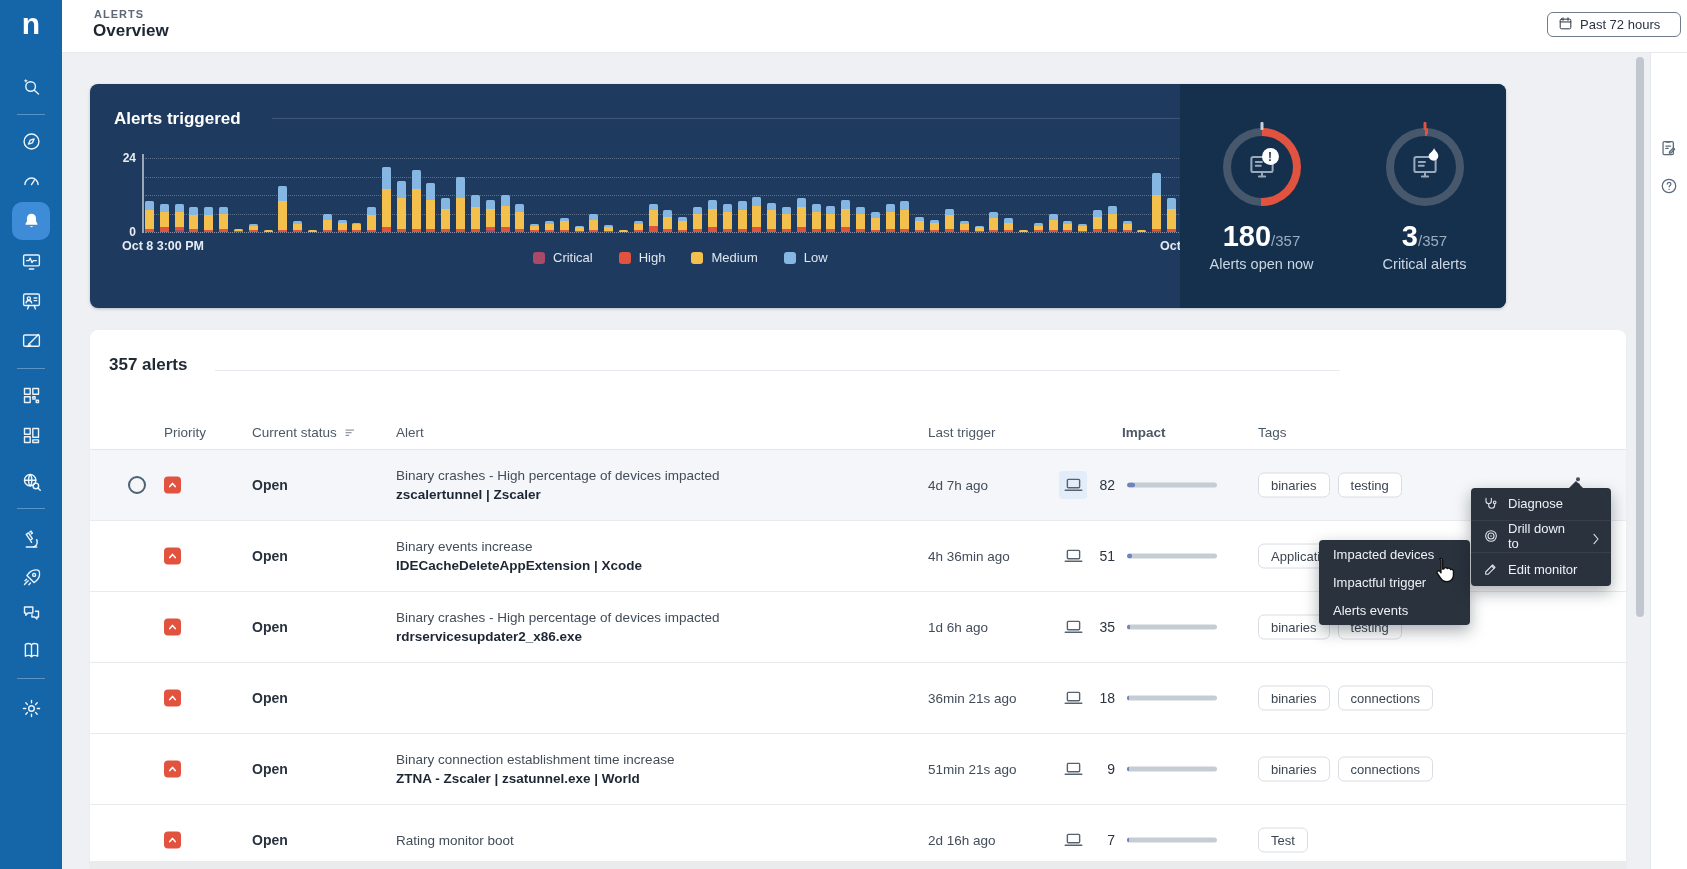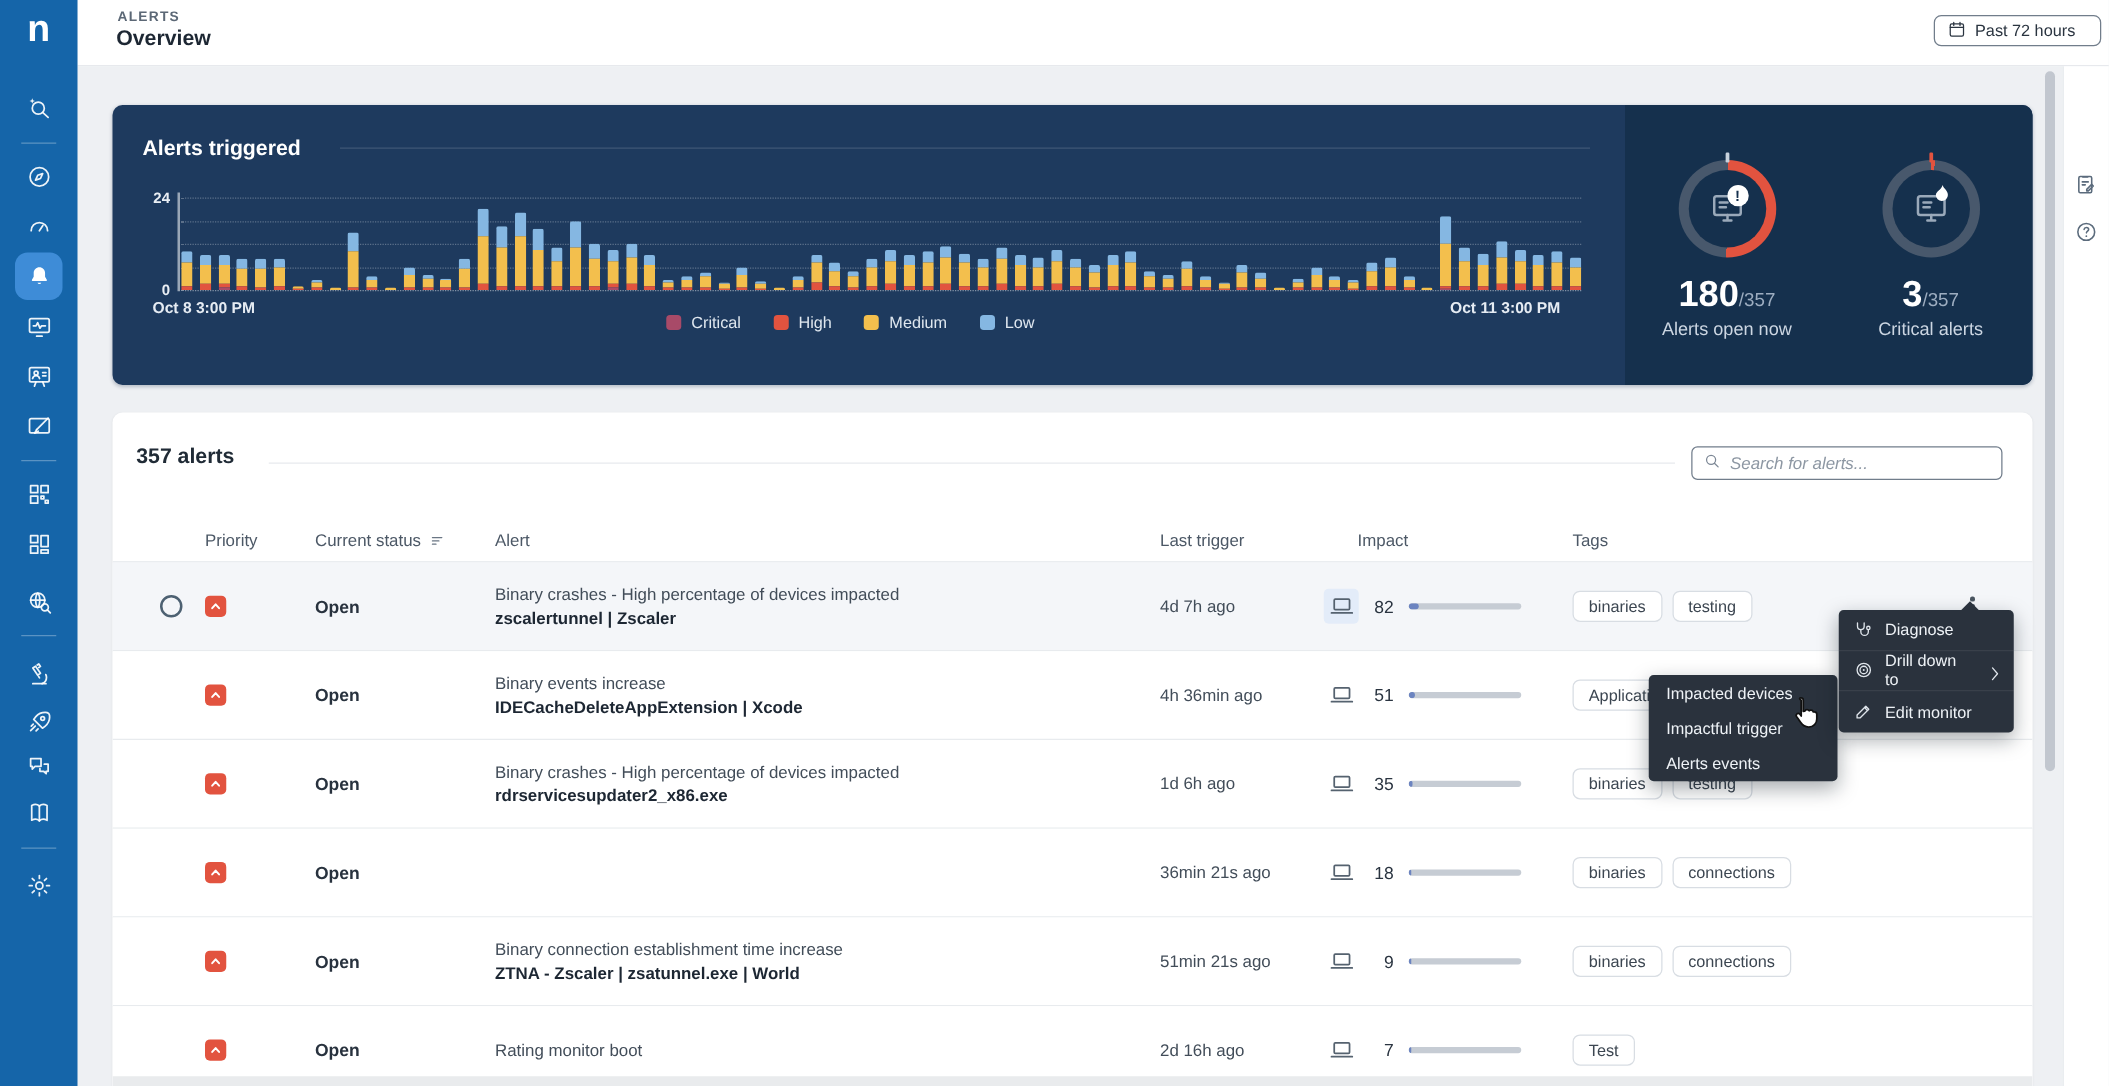--- a/index.html
+++ b/index.html
@@ -29,21 +29,21 @@
 
   
   .right-rail { position:absolute; right:0; top:53px; width:37px; bottom:0; background:#fff;
     border-left:1px solid #e4e7eb; z-index:4; }
   .rail-ic { position:absolute; left:50%; transform:translate(-50%,-50%); color:#5b6b7c; cursor:pointer; }
   .rail-ic svg { width:19px; height:19px; }
   .scroll-thumb { position:absolute; left:1636px; top:57px; width:8px; height:560px;
     background:#c2c7cf; border-radius:4px; z-index:4; }
 
   
-  .chart-card { position:absolute; left:90px; top:84px; width:1536px; height:224px;
+  .chart-card { position:absolute; left:90px; top:84px; width:1416px; height:224px;
     background:#1e3a5e; border-radius:8px; box-shadow:0 1px 3px rgba(20,40,70,.25); }
   .chart-title { position:absolute; left:24px; top:25px; color:#fff; font-size:17px; font-weight:bold; }
   .chart-title-line { position:absolute; left:182px; top:34px; width:1000px; height:1px;
     background:rgba(255,255,255,.15); }
   .gridline { position:absolute; left:55px; width:1120px; height:0;
     border-top:1px dotted rgba(255,255,255,.28); }
   .gridline.base { border-top:1px dotted rgba(255,255,255,.45); }
   .yaxis { position:absolute; left:52px; top:70px; width:2px; height:79px; background:rgba(255,255,255,.55); }
   .ylab { position:absolute; width:22px; text-align:right; color:#e9eef4; font-size:12px; font-weight:bold; }
   .xlab { position:absolute; color:#e6ecf3; font-size:12.5px; font-weight:bold; }
@@ -690,44 +690,37 @@
        </div>
        <div class="gauge-num"><span class="v">3</span><span class="t">/357</span></div>
        <div class="gauge-lab">Critical alerts</div>
       </div>
     </div>
 </section>
 
 <section class="table-card">
   <div class="count">357 alerts</div>
   <div class="count-line"></div>
-  <div class="search">
-    <span id="mag-ic"><svg viewBox="0 0 24 24" fill="none" stroke="currentColor" stroke-width="1.6" stroke-linecap="round" stroke-linejoin="round">
-          <circle cx="11" cy="11" r="5.8"></circle>
-          <path d="M15.3 15.3L20 20"></path>
-        </svg></span>
-    <input readonly="" placeholder="Search for alerts..." style="">
-  </div>
   <div class="thead" id="thead">
       <div class="th" style="left: 74px;">
         <span>Priority</span>
       </div>
       <div class="th" style="left: 162px;">
         <span>Current status</span>
         <span style="width:14px;height:14px;color:#6a7684"><svg viewBox="0 0 24 24" fill="none" stroke="currentColor" stroke-width="1.6" stroke-linecap="round" stroke-linejoin="round">
             <path d="M5 7h13M5 11.5h9M5 16h5"></path>
           </svg></span>
       </div>
       <div class="th" style="left: 306px;">
         <span>Alert</span>
       </div>
       <div class="th" style="left: 838px;">
         <span>Last trigger</span>
       </div>
-      <div class="th" style="left: 996px;">
+      <div class="th" style="left: 1032px; font-weight: bold;">
         <span>Impact</span>
       </div>
       <div class="th" style="left: 1168px;">
         <span>Tags</span>
       </div>
     </div>
   <div class="rows" id="rows">
       <div class="row selected">
         <span class="cell radio"></span>
         <span class="cell prio">

